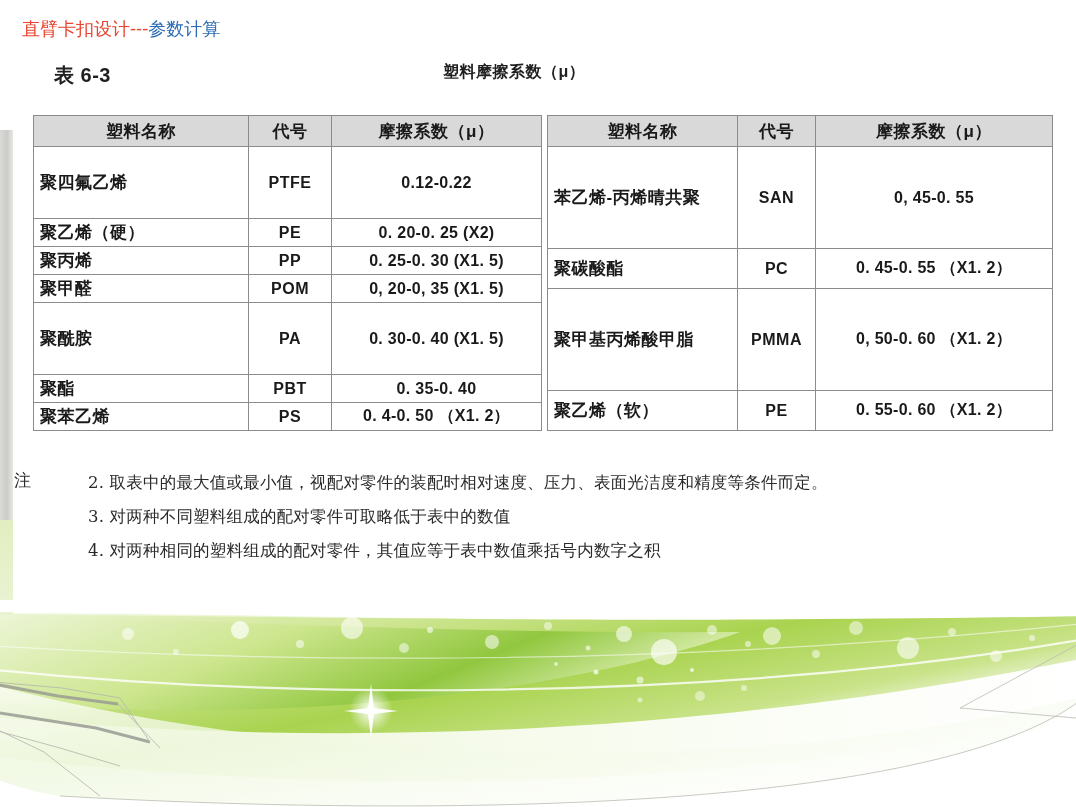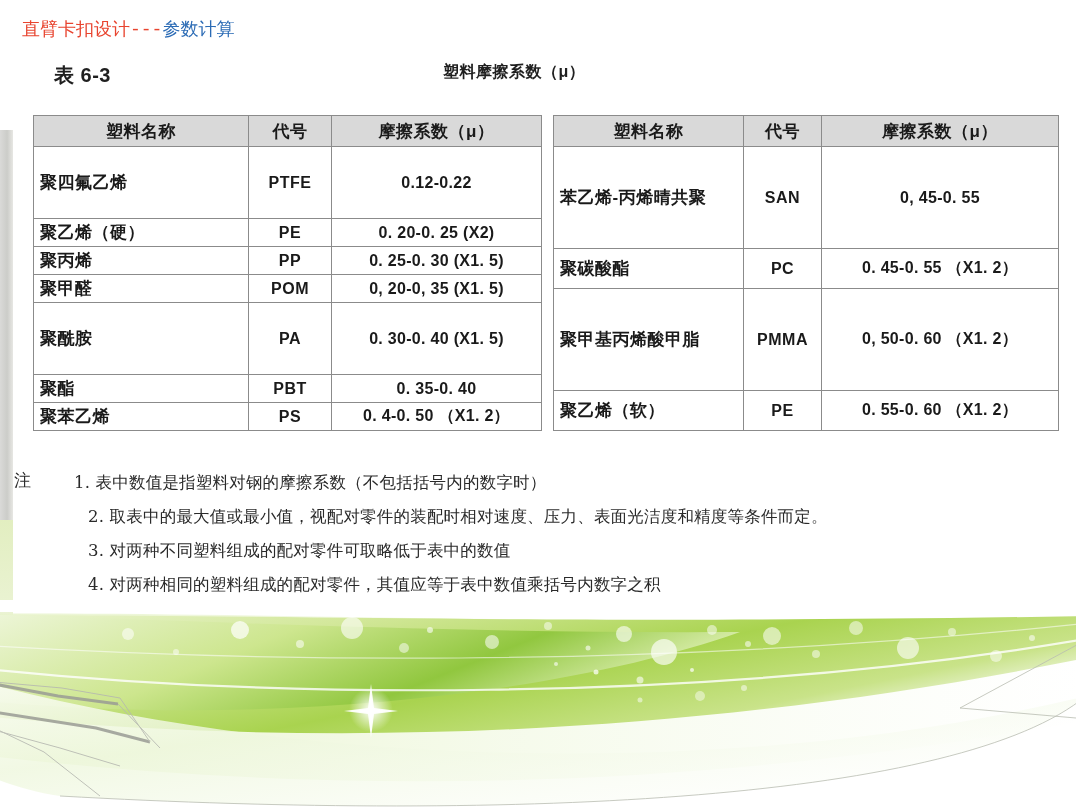--- a/index.html
+++ b/index.html
@@ -48,21 +48,21 @@
   
   .slide-title {
     position: absolute;
     left: 22px;
     top: 17px;
     font-size: 18px;
     line-height: 24px;
     white-space: nowrap;
     font-family: "DejaVu Serif", "Liberation Serif", serif;
   }
-  .title-red { color: #e8442f; font-family: Liberation Mono, monospace; }
+  .title-red { color: #e8442f; }
   .title-blue { color: #2b6bb5; }
 
   
   .caption-row {
     position: absolute;
     left: 0px;
     top: 62px;
     width: 859px;
     height: 34px;
   }
@@ -85,21 +85,21 @@
     letter-spacing: .5px;
   }
 
   
   .tables-wrap {
     position: absolute;
     left: 33px;
     top: 115px;
     width: 1018px;
     display: flex;
-    gap: 11px;
+    gap: 5px;
   }
   table.ftab {
     border-collapse: collapse;
     table-layout: fixed;
     background: #ffffff;
     font-size: 16px;
     color: #1a1a1a;
   }
   table.ftab.left-tab  { width: 508px; }
   table.ftab.right-tab { width: 505px; }
@@ -302,21 +302,20 @@
           <td class="c-val">0. 55-0. 60 （X1. 2）</td>
         </tr>
       </tbody>
     </table>
 
   </div>
 
   <div class="notes">
     <div class="note-head">注</div>
     <div class="note-lines">
-      <div class="note-line">1. 表中数值是指塑料对钢的摩擦系数（不包括括号内的数字时）</div>
       <div class="note-line indent">2. 取表中的最大值或最小值，视配对零件的装配时相对速度、压力、表面光洁度和精度等条件而定。</div>
       <div class="note-line indent">3. 对两种不同塑料组成的配对零件可取略低于表中的数值</div>
       <div class="note-line indent">4. 对两种相同的塑料组成的配对零件，其值应等于表中数值乘括号内数字之积</div>
     </div>
   </div>
 
   <div class="swoosh">
     <svg width="1076" height="207" viewBox="0 0 1076 207">
       <defs>
         <linearGradient id="gA" x1="0" y1="0" x2="1" y2="0.5">

